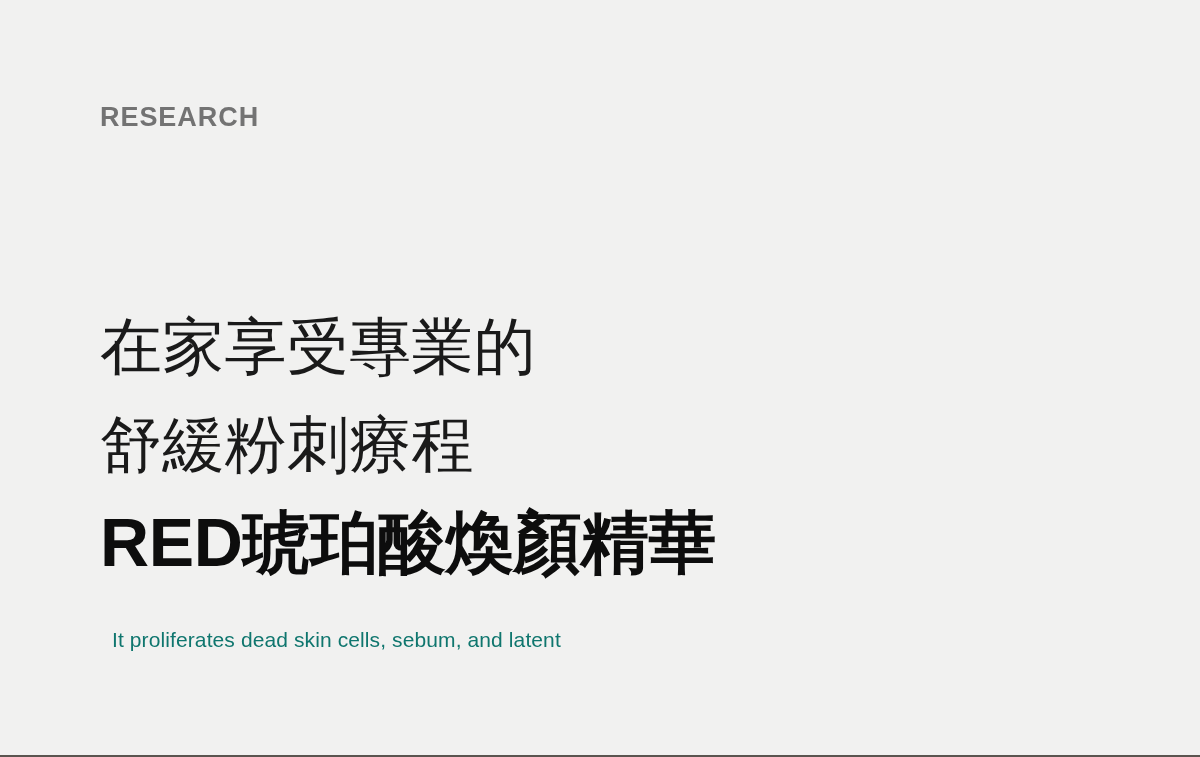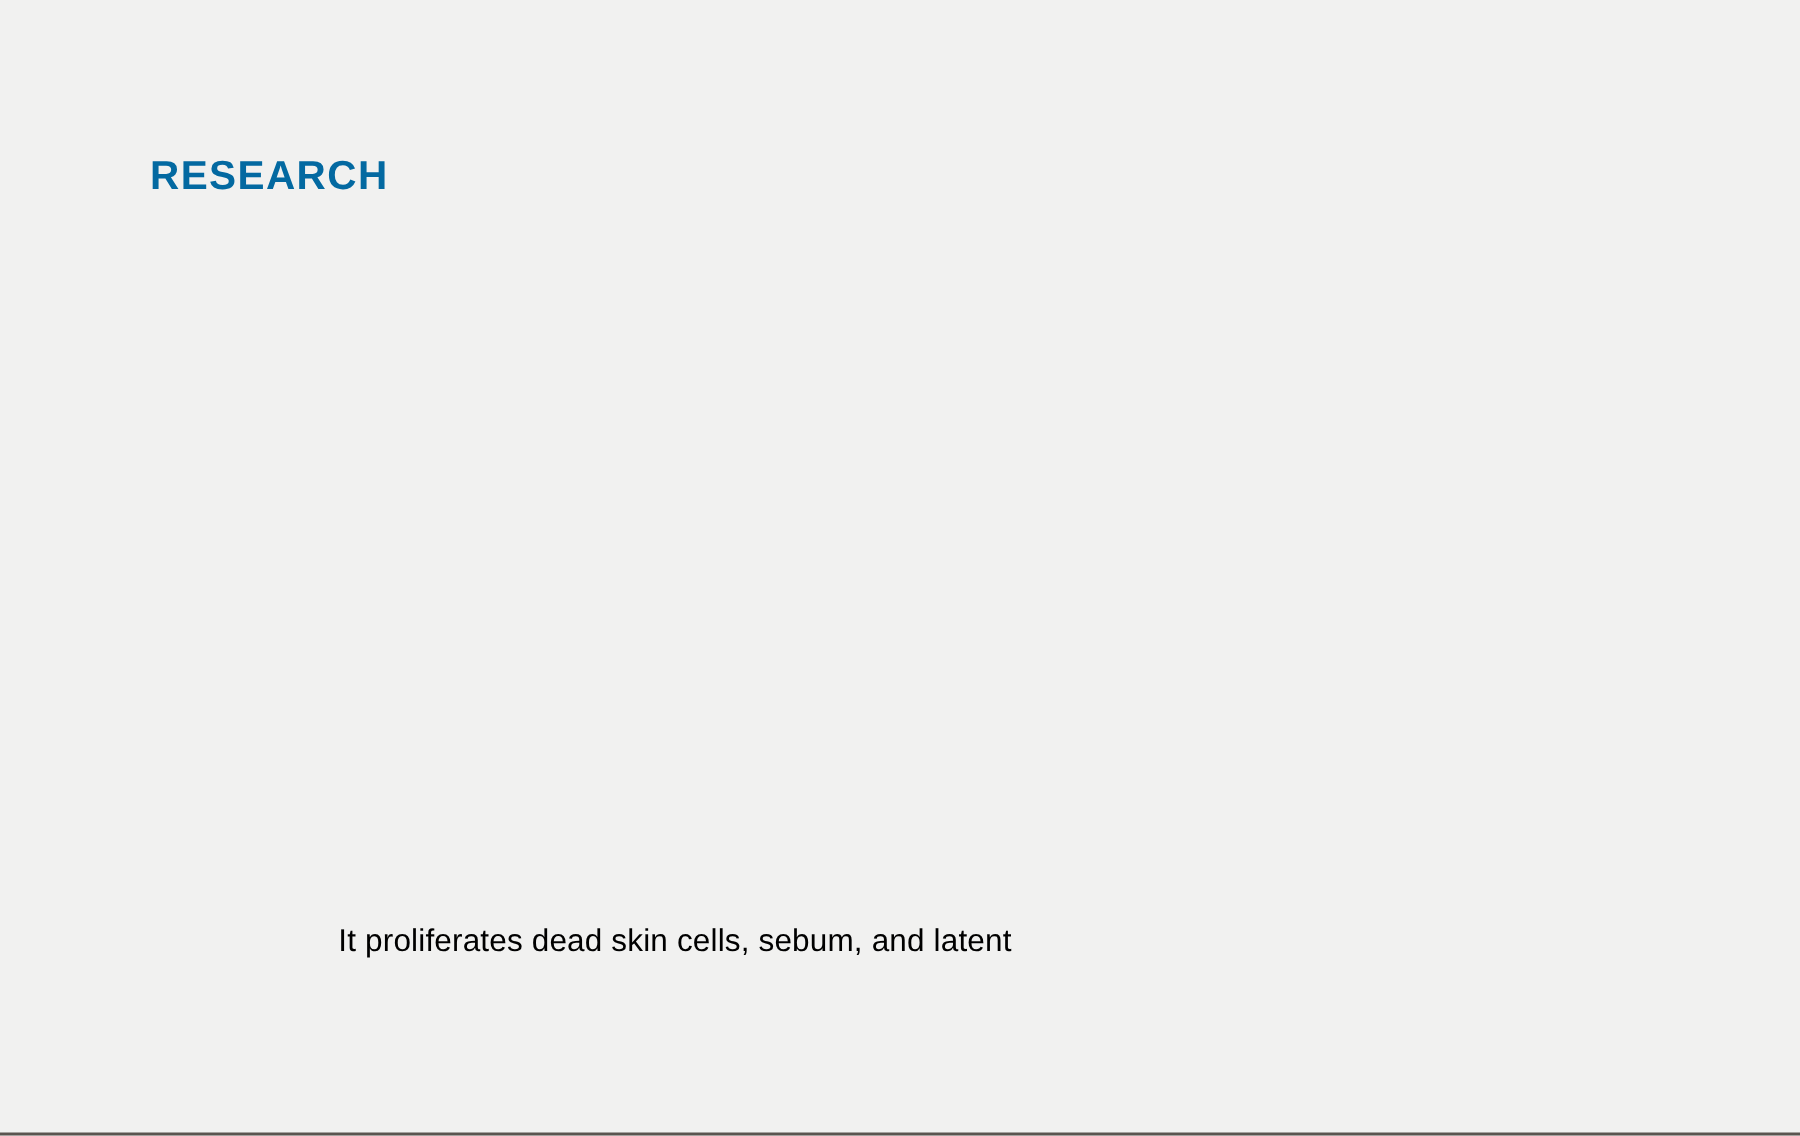--- a/index.html
+++ b/index.html
@@ -30,21 +30,21 @@
     width: 1000px;
     height: 757px;
   }
 
   
   .eyebrow {
     position: absolute;
     top: 100px;
     left: 0;
     margin: 0;
-    color: #0369a1;
+    color: #737373;
     font-size: 27px;
     font-weight: 700;
     letter-spacing: 0.035em;
     line-height: 34px;
     white-space: nowrap;
   }
 
   
   .headline {
     position: absolute;
@@ -71,41 +71,45 @@
     letter-spacing: -0.005em;
     color: #0d0d0d;
   }
 
   
   .body-copy {
     position: absolute;
     top: 608px;
     left: 0;
     width: 700px;
-    margin: 0;
-    color: #000000;
+    margin: 12px;
+    color: #0f766e;
     font-size: 21px;
     font-weight: 400;
     line-height: 40px;
     letter-spacing: 0.005em;
-    text-align: center;
   }
 
   .body-copy .copy-line {
     display: block;
     white-space: nowrap;
   }
 </style>
 </head>
 <body>
 
 <div class="page">
   <div class="content">
 
     <p class="eyebrow">RESEARCH</p>
 
+    <h2 class="headline">
+      <span class="headline-line">在家享受專業的</span>
+      <span class="headline-line">舒緩粉刺療程</span>
+      <span class="headline-line is-emphasis">RED琥珀酸煥顏精華</span>
+    </h2>
 
     <p class="body-copy">
       <span class="copy-line">It proliferates dead skin cells, sebum, and latent</span>
     </p>
 
   </div>
 </div>
 
 </body></html>

